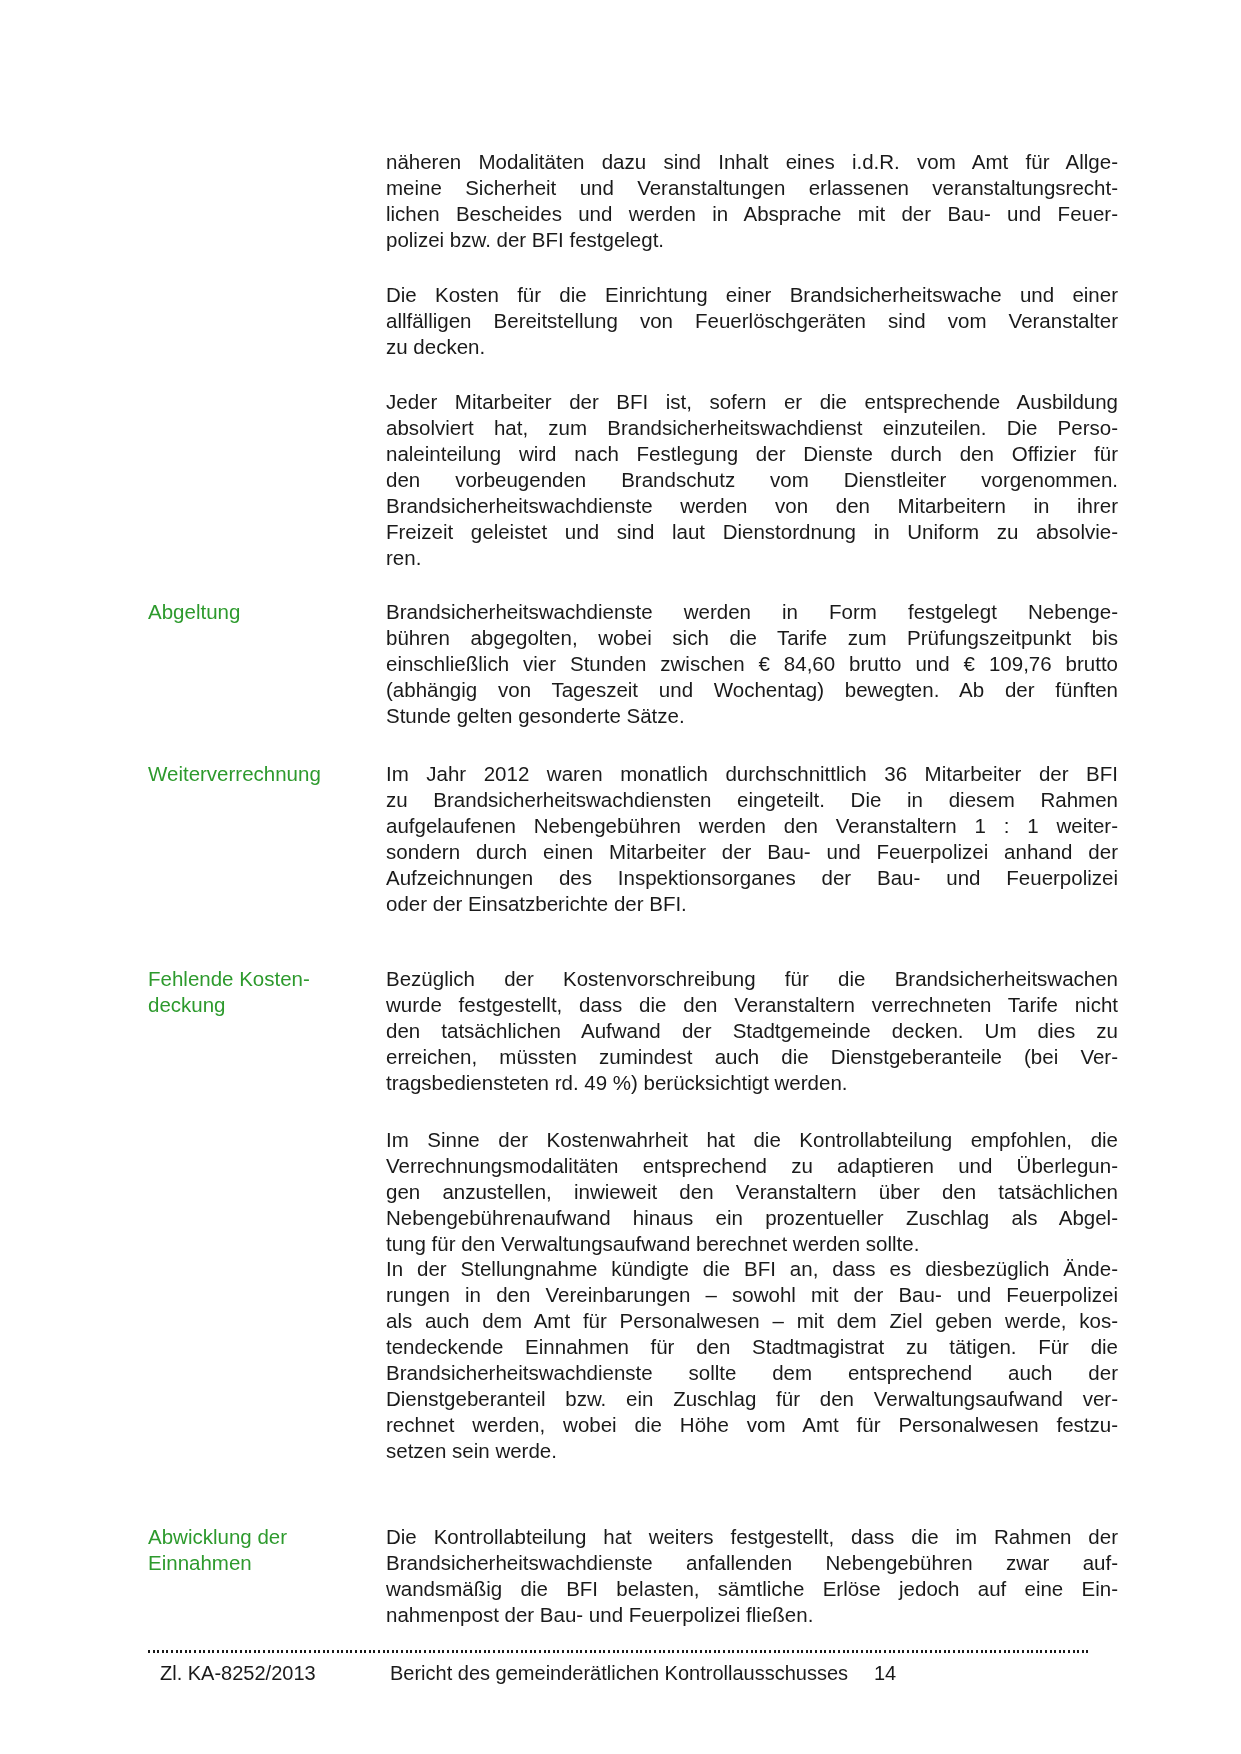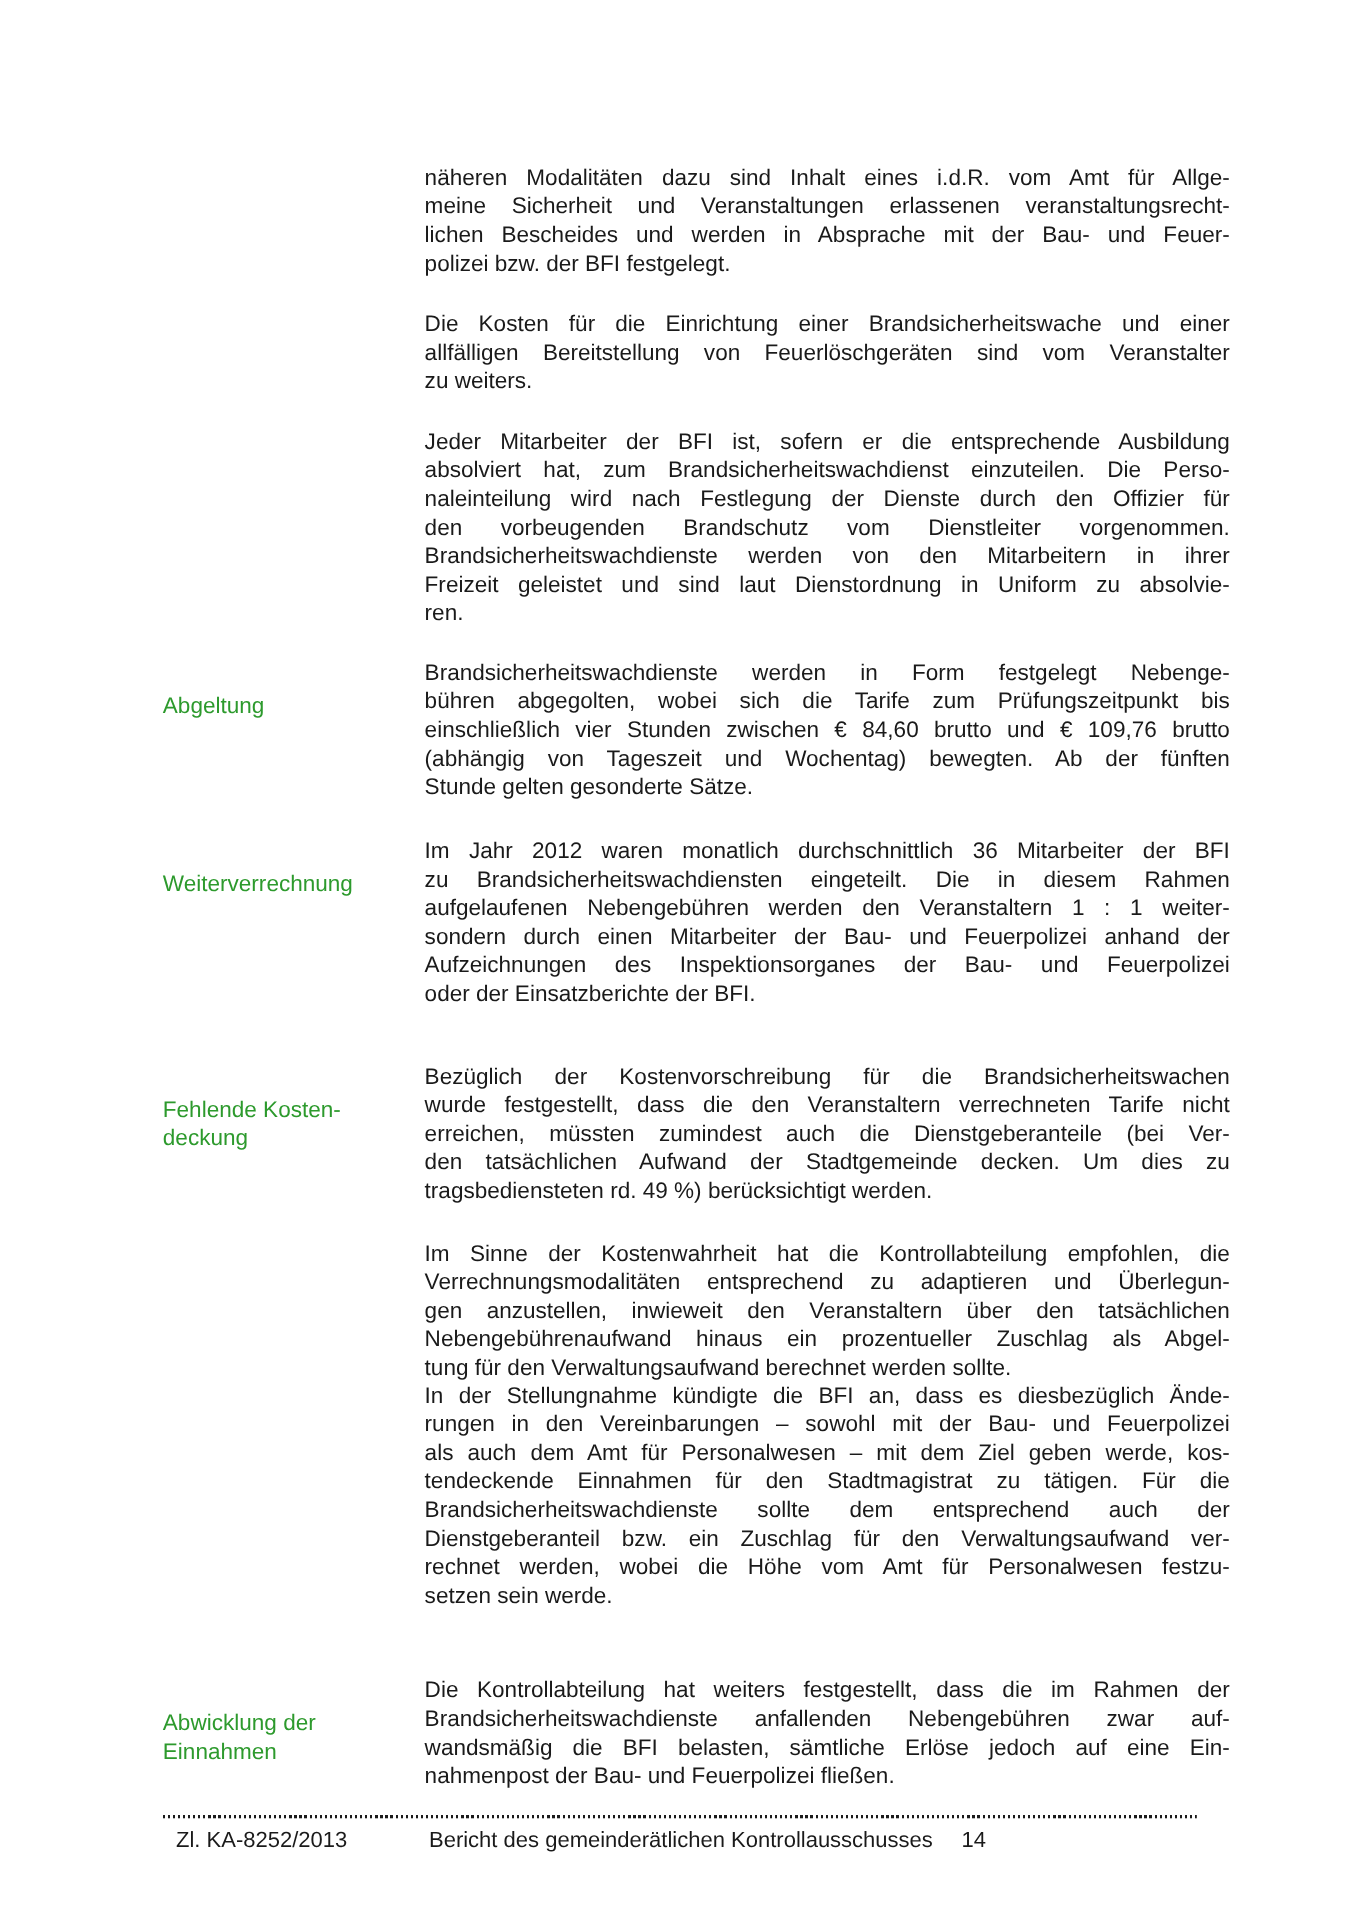--- a/index.html
+++ b/index.html
@@ -27,21 +27,20 @@
   .section:nth-of-type(6){top:966px}
   .section:nth-of-type(7){top:1127px}
   .section:nth-of-type(8){top:1256px}
   .section:nth-of-type(9){top:1524px}
 
   .margin-label{
     color:var(--accent,#2d9a2d);
     font-size:20.5px;
     line-height:26px;
     padding-right:10px;
-    margin-top:30px;
   }
   .para{width:732px;}
   .line{
     font-size:20.5px;
     line-height:26px;
     text-align:justify;
     text-align-last:justify;
     white-space:normal;
   }
   .line.last{
@@ -79,21 +78,21 @@
           <div class="line">meine Sicherheit und Veranstaltungen erlassenen veranstaltungsrecht-</div>
           <div class="line">lichen Bescheides und werden in Absprache mit der Bau- und Feuer-</div>
           <div class="line last">polizei bzw. der BFI festgelegt.</div>
         </div>
       </section>
       <section class="section">
         <div class="margin-label"></div>
         <div class="para">
           <div class="line">Die Kosten für die Einrichtung einer Brandsicherheitswache und einer</div>
           <div class="line">allfälligen Bereitstellung von Feuerlöschgeräten sind vom Veranstalter</div>
-          <div class="line last">zu weiters.</div>
+          <div class="line last">zu decken.</div>
         </div>
       </section>
       <section class="section">
         <div class="margin-label"></div>
         <div class="para">
           <div class="line">Jeder Mitarbeiter der BFI ist, sofern er die entsprechende Ausbildung</div>
           <div class="line">absolviert hat, zum Brandsicherheitswachdienst einzuteilen. Die Perso-</div>
           <div class="line">naleinteilung wird nach Festlegung der Dienste durch den Offizier für</div>
           <div class="line">den vorbeugenden Brandschutz vom Dienstleiter vorgenommen.</div>
           <div class="line">Brandsicherheitswachdienste werden von den Mitarbeitern in ihrer</div>
@@ -127,22 +126,22 @@
         </div>
       </section>
       <section class="section">
         <div class="margin-label">
           <div>Fehlende Kosten-</div>
           <div>deckung</div>
         </div>
         <div class="para">
           <div class="line">Bezüglich der Kostenvorschreibung für die Brandsicherheitswachen</div>
           <div class="line">wurde festgestellt, dass die den Veranstaltern verrechneten Tarife nicht</div>
+          <div class="line">den tatsächlichen Aufwand der Stadtgemeinde decken. Um dies zu</div>
           <div class="line">erreichen, müssten zumindest auch die Dienstgeberanteile (bei Ver-</div>
-          <div class="line">den tatsächlichen Aufwand der Stadtgemeinde decken. Um dies zu</div>
           <div class="line last">tragsbediensteten rd. 49 %) berücksichtigt werden.</div>
         </div>
       </section>
       <section class="section">
         <div class="margin-label"></div>
         <div class="para">
           <div class="line">Im Sinne der Kostenwahrheit hat die Kontrollabteilung empfohlen, die</div>
           <div class="line">Verrechnungsmodalitäten entsprechend zu adaptieren und Überlegun-</div>
           <div class="line">gen anzustellen, inwieweit den Veranstaltern über den tatsächlichen</div>
           <div class="line">Nebengebührenaufwand hinaus ein prozentueller Zuschlag als Abgel-</div>

